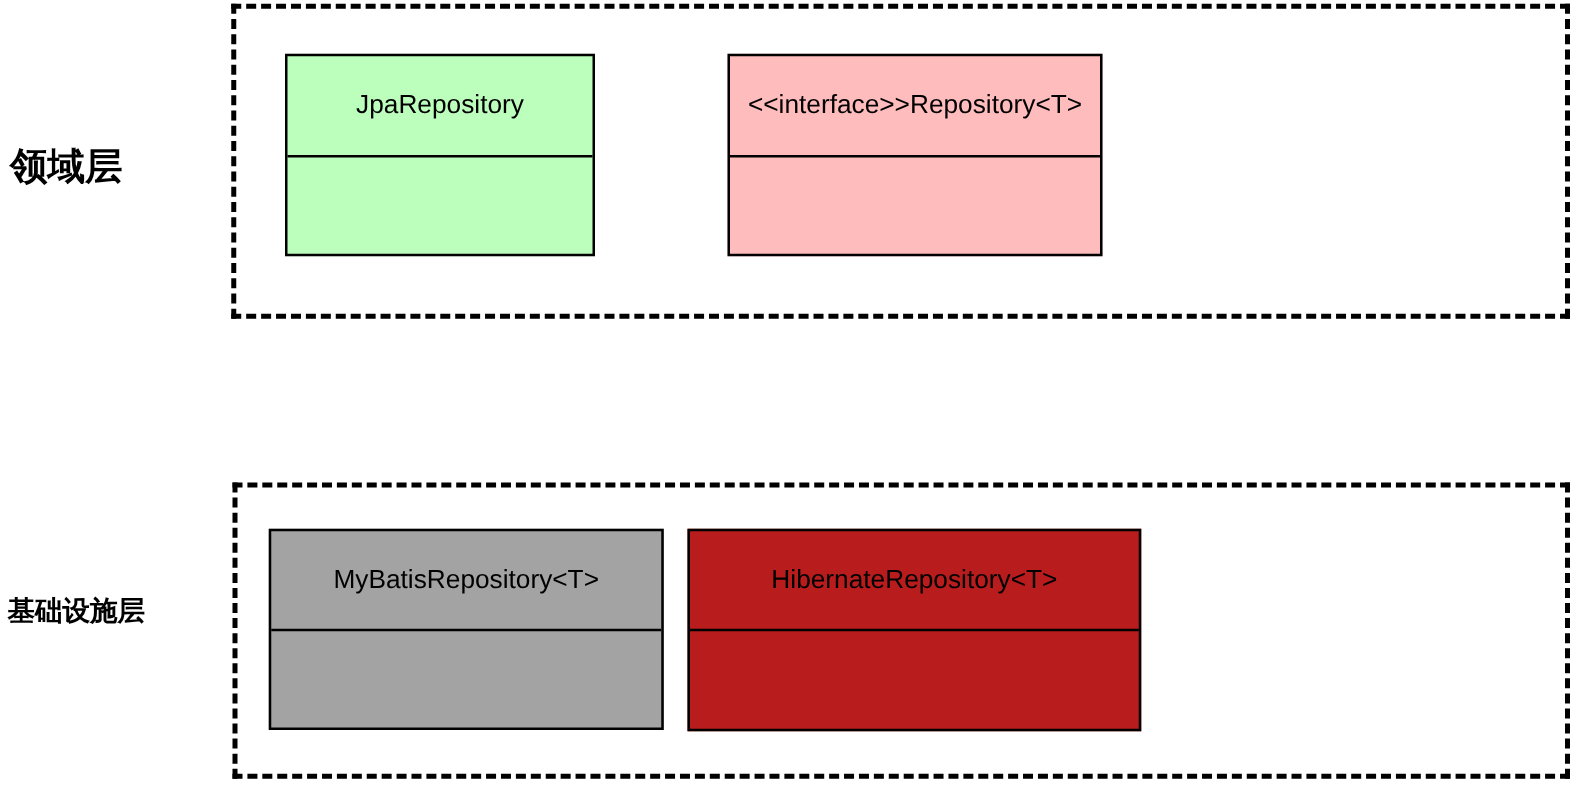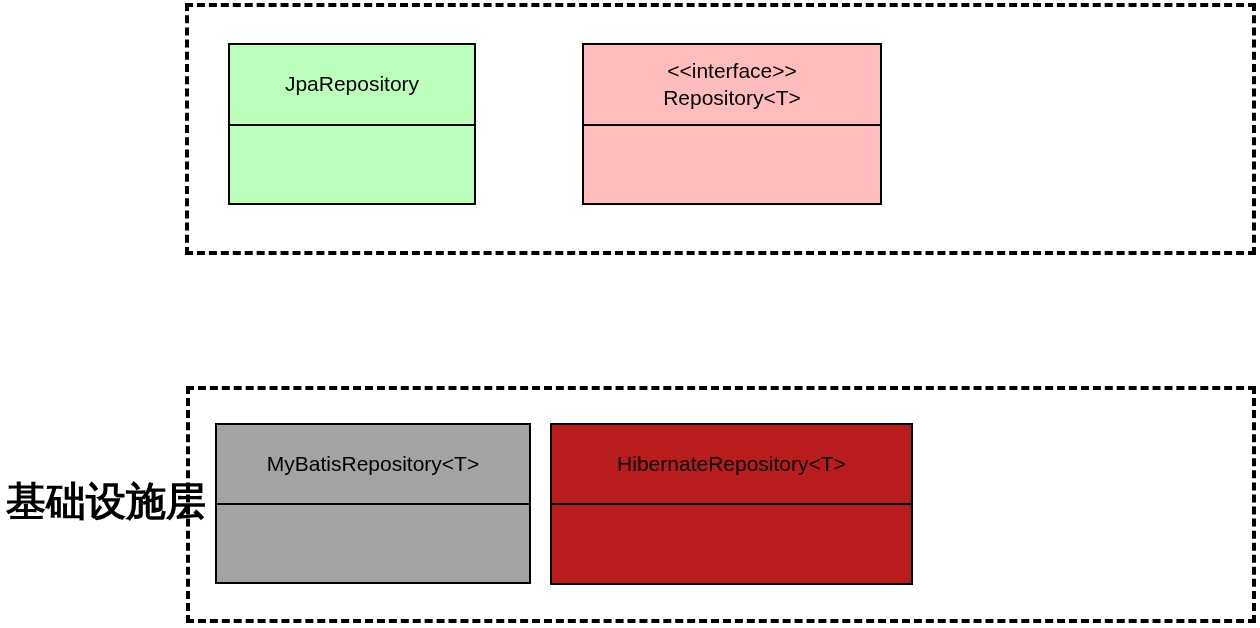--- a/index.html
+++ b/index.html
@@ -31,21 +31,21 @@
 
   
   .layer-label {
     position: absolute;
     font-weight: bold;
     color: #000000;
     white-space: nowrap;
     letter-spacing: 0px;
   }
   #domain-layer-label { left: 8px;  top: 113px; font-size: 30px; }
-  #infra-layer-label  { left: 6px;  top: 474px; font-size: 40px; }
+  #infra-layer-label  { left: 6px;  top: 474px; font-size: 22px; }
 
   
   .uml-class {
     position: absolute;
     box-sizing: border-box;
     border: 2px solid #000000;
     display: flex;
     flex-direction: column;
   }
   .uml-title {
@@ -70,21 +70,21 @@
     left: 228px; top: 43px; width: 248px; height: 162px;
     background: #bcffbc;
   }
   #class-domain-service .uml-title { height: 81px; }
 
   
   #class-repository {
     left: 582px; top: 43px; width: 300px; height: 162px;
     background: #ffbcbc;
   }
-  #class-repository .uml-title { height: 81px; flex-direction: column; }
+  #class-repository .uml-title { height: 81px; flex-direction: row; }
   #class-repository .stereotype { display: block; }
 
   
   #class-mybatis-repository   { left: 215px; top: 423px; width: 316px; height: 161px; background: #a3a3a3; }
   #class-hibernate-repository { left: 550px; top: 423px; width: 363px; height: 162px; background: #b91c1c; gap: 40px; }
   #class-jpa-repository       { left: 933px; top: 423px; width: 302px; height: 161px; background: #cccccc; }
   #class-mybatis-repository .uml-title,
   #class-hibernate-repository .uml-title,
   #class-jpa-repository .uml-title { height: 80px; }
 
@@ -97,20 +97,21 @@
   }
 </style>
 </head>
 <body>
 
 <div id="canvas">
 
   <div class="layer-box" id="domain-layer-box"></div>
   <div class="layer-box" id="infra-layer-box"></div>
 
+  <div class="layer-label" id="domain-layer-label">领域层</div>
   <div class="layer-label" id="infra-layer-label">基础设施层</div>
 
   <svg class="conn-svg" viewBox="0 0 1260 628" xmlns="http://www.w3.org/2000/svg">
 
      Repository<t> --&gt;
     <g>
       <line x1="477" y1="124" x2="568" y2="124" stroke="#000000" stroke-width="3" stroke-dasharray="6 6" stroke-linecap="butt"></line>
       <path d="M 582 124 L 558 113 L 565 124 L 558 135 Z" fill="#000000" stroke="#000000" stroke-width="1.5" stroke-linejoin="miter"></path>
     </g>
 

